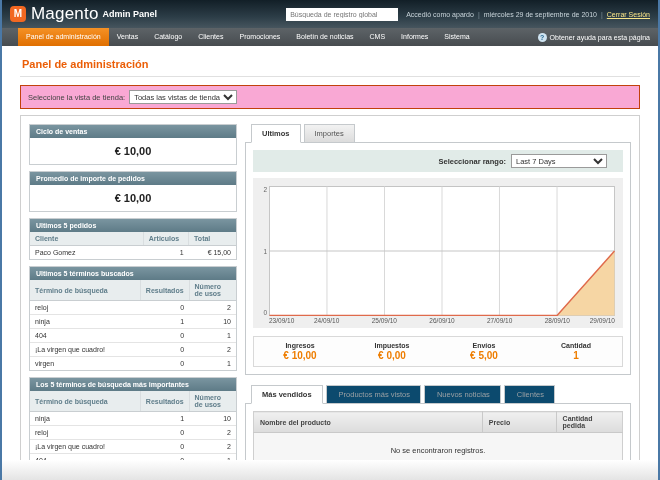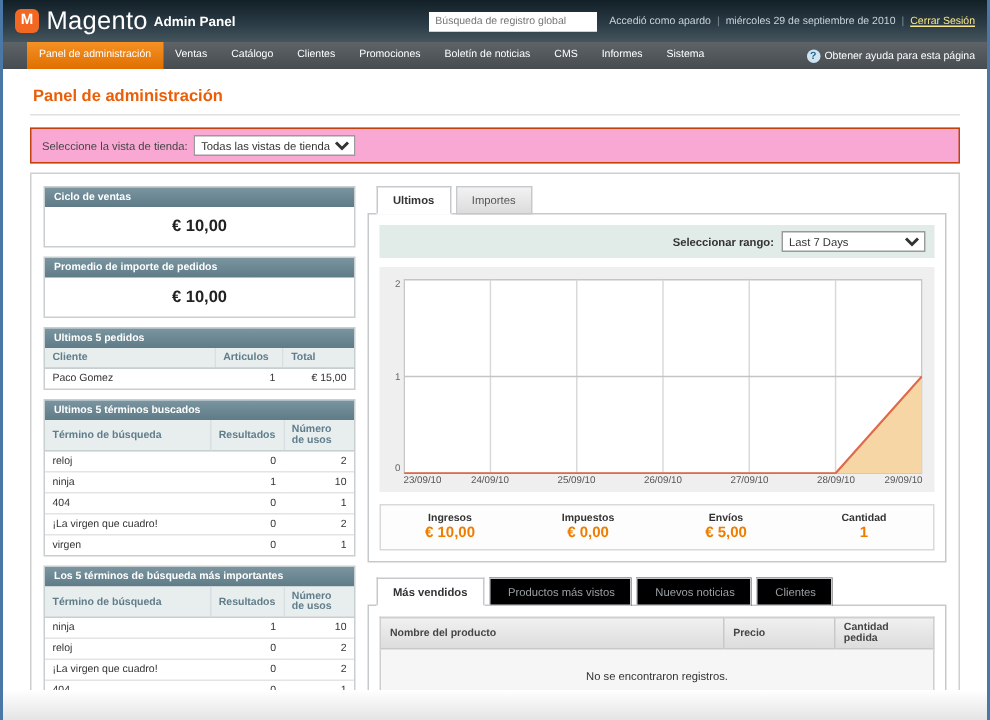--- a/index.html
+++ b/index.html
@@ -72,24 +72,24 @@
   table.wtab tr:last-child td { border-bottom:none; }
   table.wtab .num { text-align:right; }
   
   .right-col { flex:1; min-width:0; }
   .tabs-row { display:flex; margin-left:6px; position:relative; z-index:2; }
   .tab {
     font-size:7.5px; padding:4px 10px; border:1px solid #c5c9cc; cursor:pointer;
     background:linear-gradient(180deg,#f2f2f2 0%,#dcdcdc 100%); color:#555; margin-right:3px; white-space:nowrap;
   }
   .tab.active { background:#fff; border-bottom-color:#fff; font-weight:bold; color:#333; }
-  .tab.dim { background:#000000; color:#9aa0a4;padding-left:12px; }
+  .tab.dim { background:#0c4a6e; color:#9aa0a4;padding-left:12px; }
   .panel-box { border:1px solid #c5c9cc; background:#fff; margin-top:-1px; padding:7px; }
   .range-bar {
-    background:#e1ebe8; padding:4px 6px; display:flex; justify-content:flex-end;
+    background:#e1ebe8; padding:4px 16px; display:flex; justify-content:flex-end;
     align-items:center; gap:5px; font-size:7.5px; font-weight:bold; color:#333;
   }
   .chart-area { margin-top:6px; background:#efefef; padding:8px 8px 2px 2px; }
   .chart-flex { display:flex; }
   .y-axis { width:14px; flex:none; display:flex; flex-direction:column; justify-content:space-between; align-items:flex-end; padding-right:2px; height:130px; font-size:6.5px; color:#666; }
   .plot { flex:1; min-width:0; }
   .plot svg { display:block; width:100%; height:130px; }
   .x-axis { position:relative; height:10px; margin-left:14px; font-size:6.5px; color:#555; }
   .x-axis span { position:absolute; top:1px; transform:translateX(-50%); white-space:nowrap; }
   .x-axis span:nth-child(1){ left:0; transform:none; }

